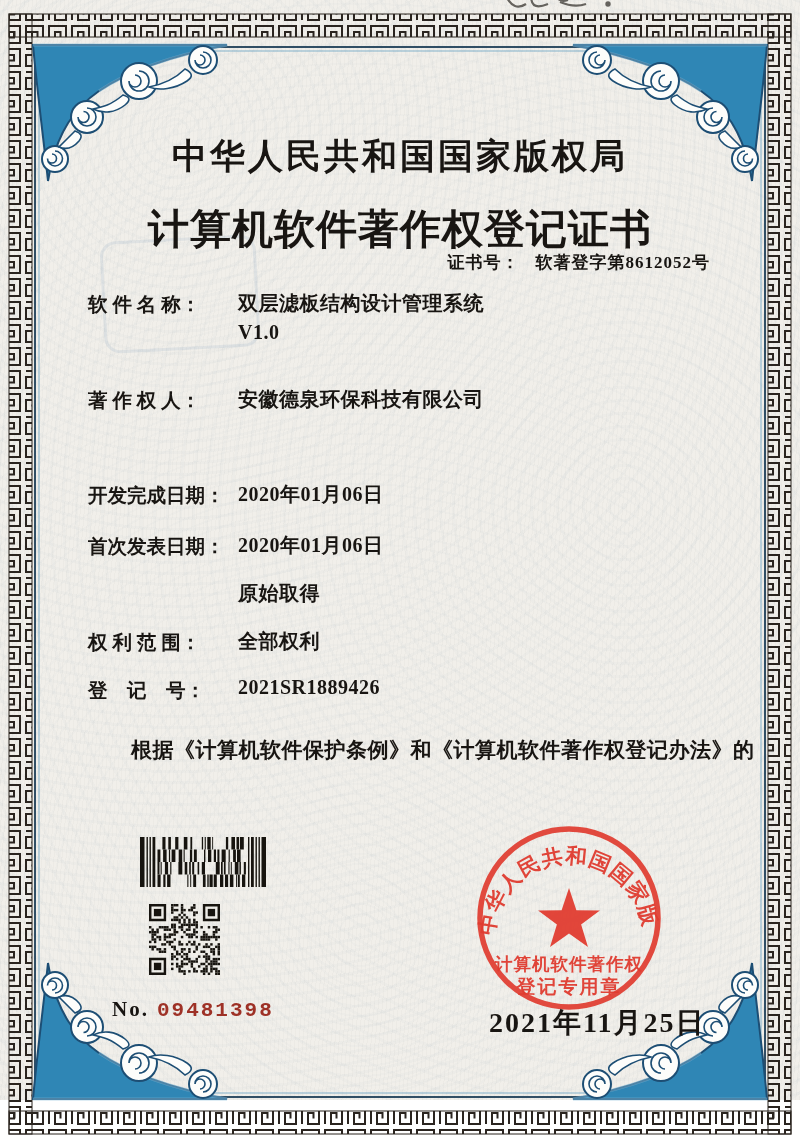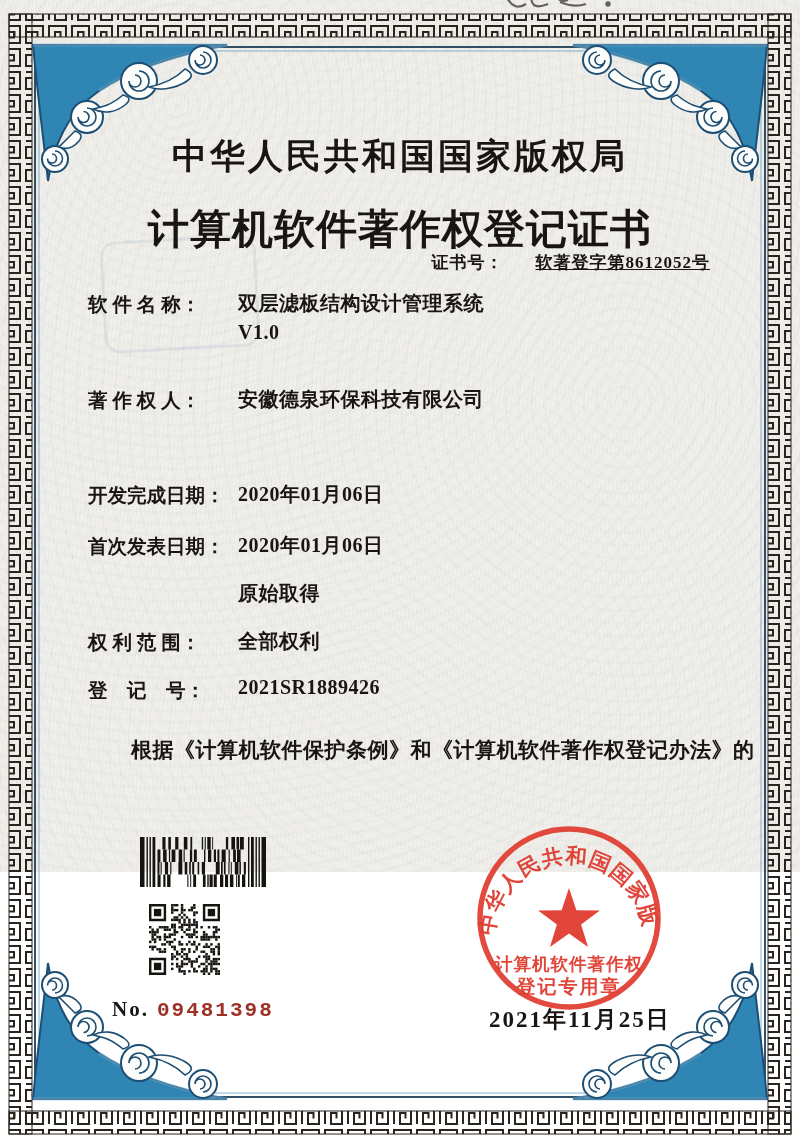--- a/index.html
+++ b/index.html
@@ -1,40 +1,40 @@
 <!DOCTYPE html>
 <html><head>
 <meta charset="utf-8">
 <style>
   html,body{margin:0;padding:0;}
   body{width:800px;height:1148px;overflow:hidden;
        font-family:"Liberation Serif","DejaVu Serif",serif;color:#181512;}
-  .page{position:relative;width:800px;height:872px;
+  .page{position:relative;width:800px;height:1100px;
     background:
       repeating-radial-gradient(circle at 22% 12%, rgba(135,158,175,.045) 0 3px, transparent 3px 11px),
       repeating-radial-gradient(circle at 78% 46%, rgba(135,158,175,.04) 0 3px, transparent 3px 13px),
       repeating-radial-gradient(circle at 45% 85%, rgba(135,158,175,.035) 0 2px, transparent 2px 10px),
       repeating-linear-gradient(95deg, rgba(150,148,140,.05) 0 1px, transparent 1px 4px),
       #f1efea;}
   .abs{position:absolute;}
   svg.layer{position:absolute;left:0;top:0;pointer-events:none;}
   .authority{left:0;top:133px;width:100%;text-align:center;
      font-size:35px;font-weight:700;letter-spacing:3px;}
   .cert-title{left:0;top:186px;width:100%;text-align:center;
      font-size:41px;font-weight:900;letter-spacing:1px;margin-top:16px;}
   .certno{right:90px;top:251px;font-size:17px;font-weight:700;letter-spacing:1px;}
-  .certno .num{margin-left:32px;text-decoration:underline;}
+  .certno .num{margin-left:16px;}
   .row-label{left:88px;font-size:19.5px;font-weight:700;white-space:pre;}
   .row-value{left:238px;font-size:20px;font-weight:700;letter-spacing:.5px;}
   .stmt{font-size:21px;font-weight:700;letter-spacing:.5px;white-space:nowrap;}
   .serial{left:112px;top:997px;font-size:21px;}
   .serial .no{font-weight:700;letter-spacing:2px;}
   .serial .digits{font-family:"Liberation Mono","DejaVu Sans Mono",monospace;
      font-weight:700;color:#9e3126;letter-spacing:2px;margin-left:8px;font-size:21px;}
-  .issue-date{left:489px;top:1004px;font-size:23px;font-weight:700;letter-spacing:2px;}
+  .issue-date{left:489px;top:1004px;font-size:28px;font-weight:700;letter-spacing:2px;}
   .emboss{left:102px;top:238px;width:150px;height:106px;border:3px solid rgba(110,150,185,.14);
      border-radius:16px;transform:rotate(-3deg);}
   .seal-svg{left:473px;top:822px;}
   .seal-text{fill:#e03c30;font-weight:700;}
 </style>
 </head>
 <body>
 
 <div class="page">
 

